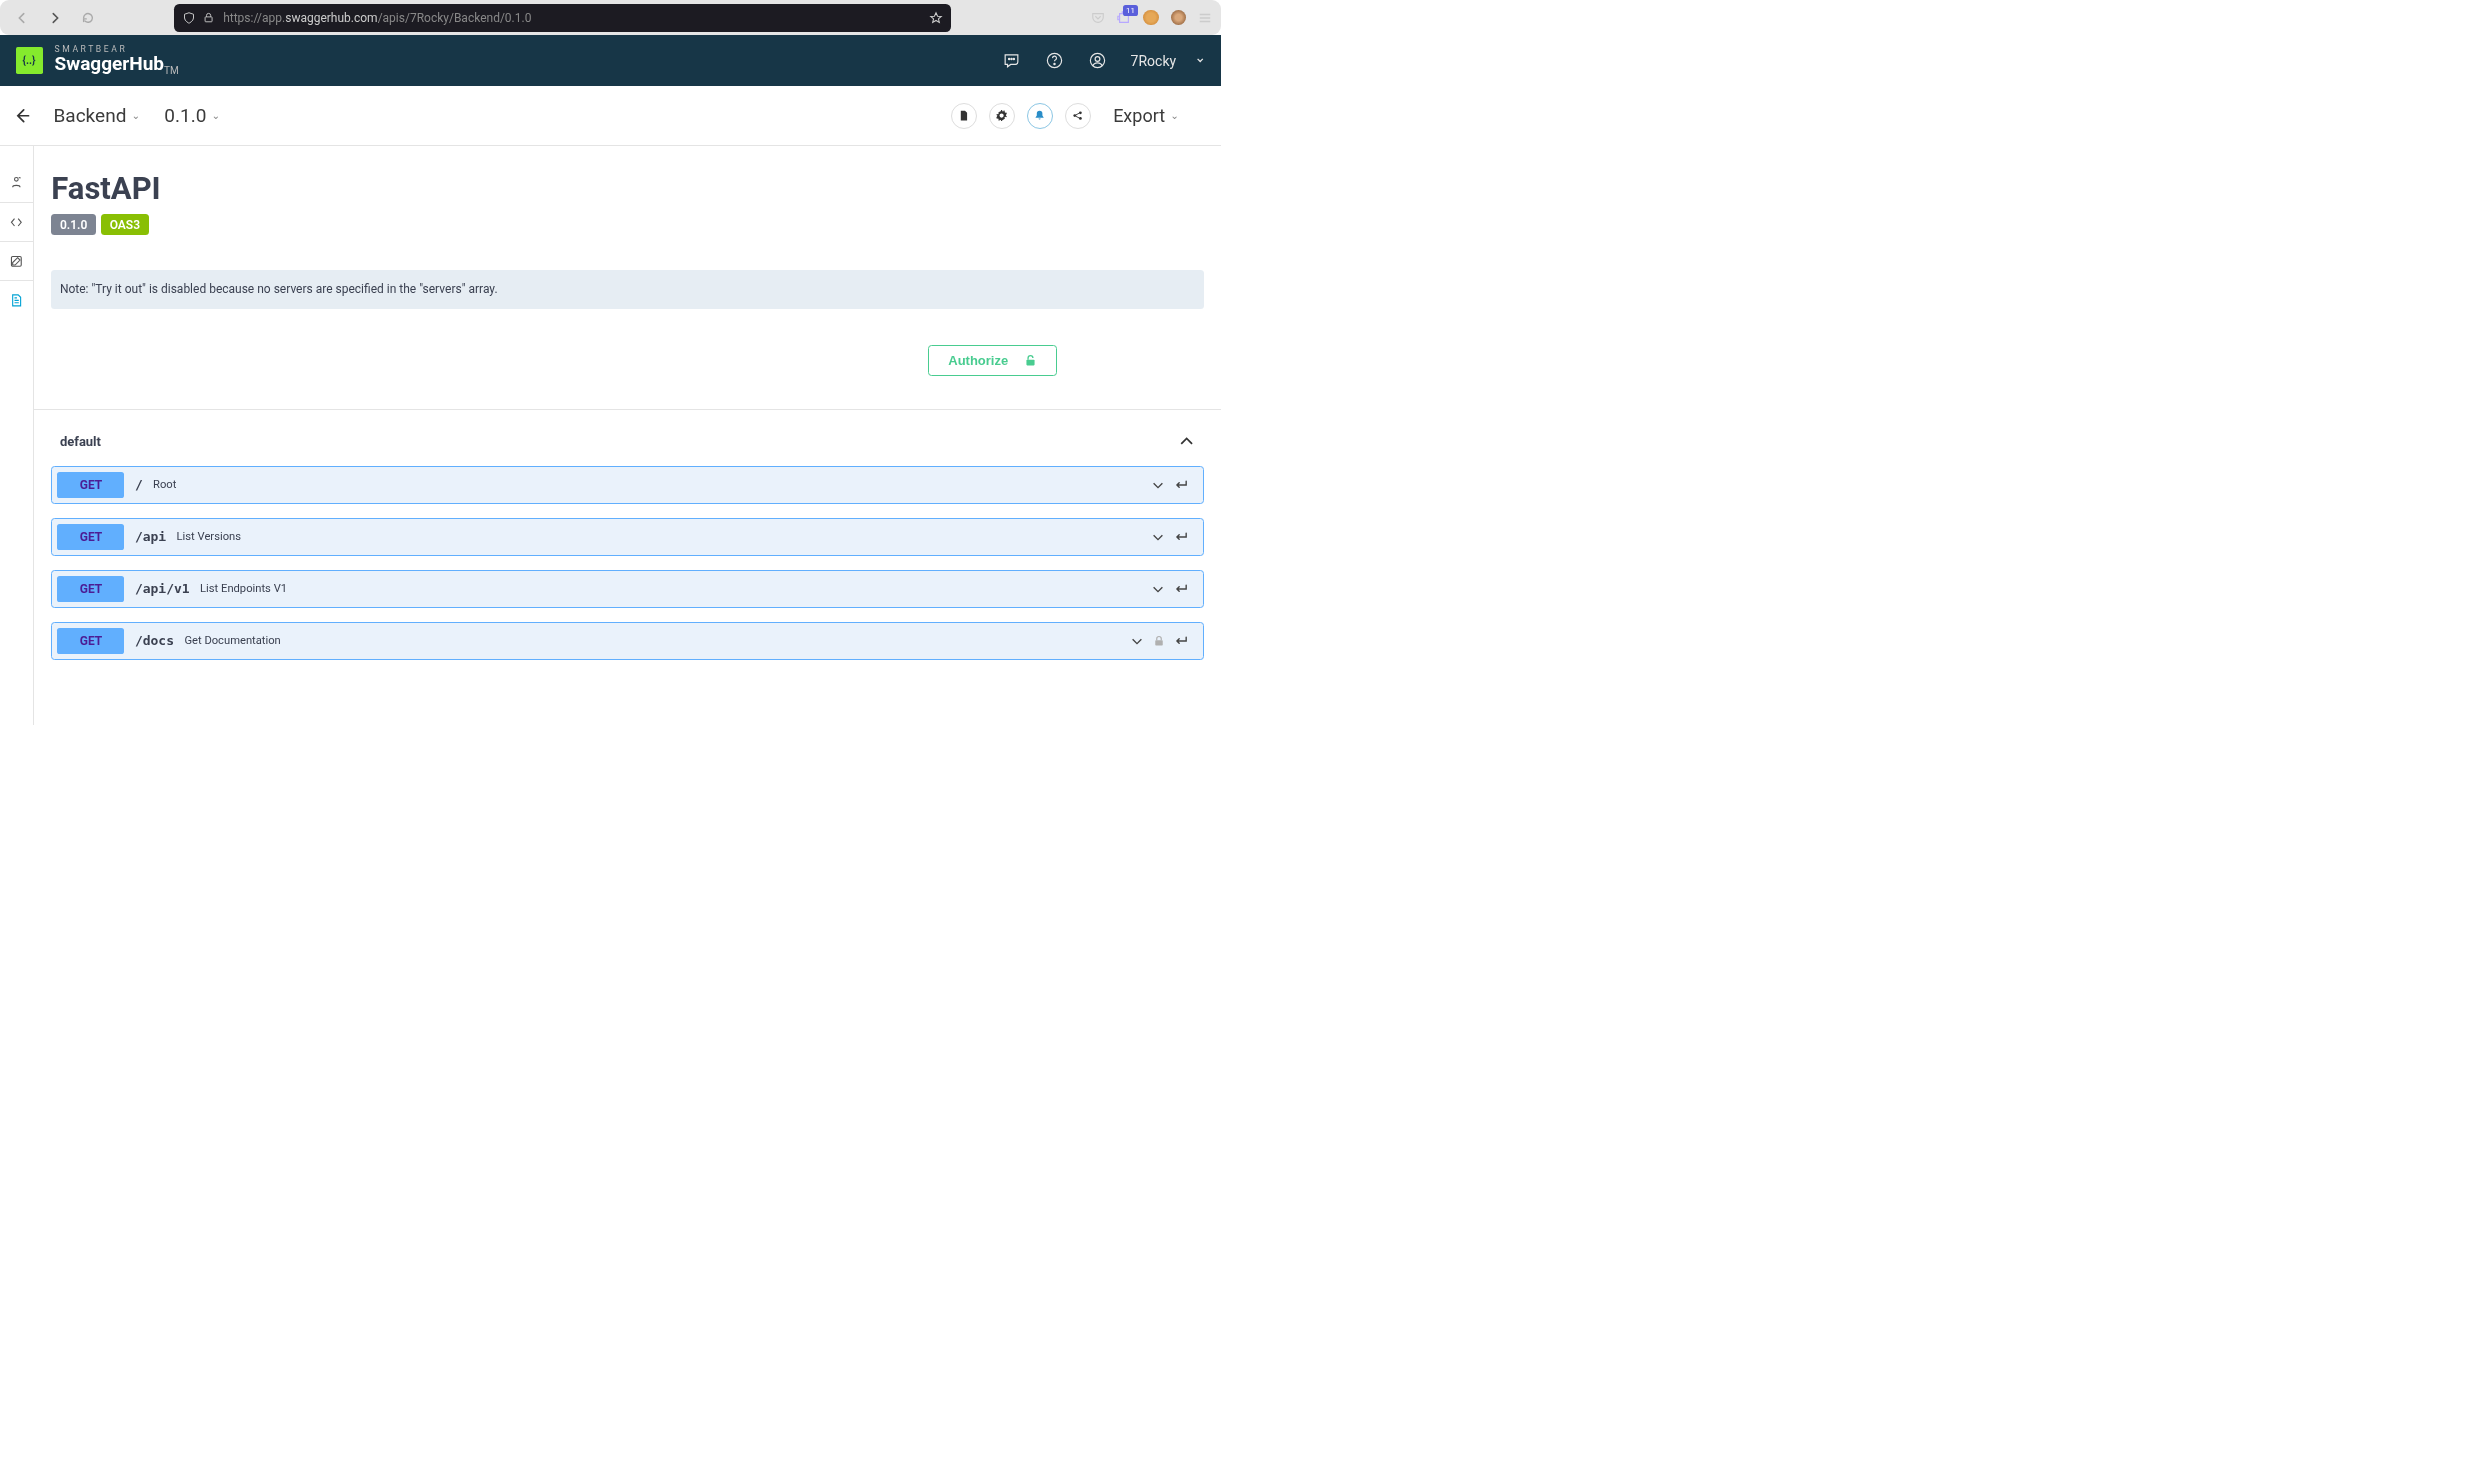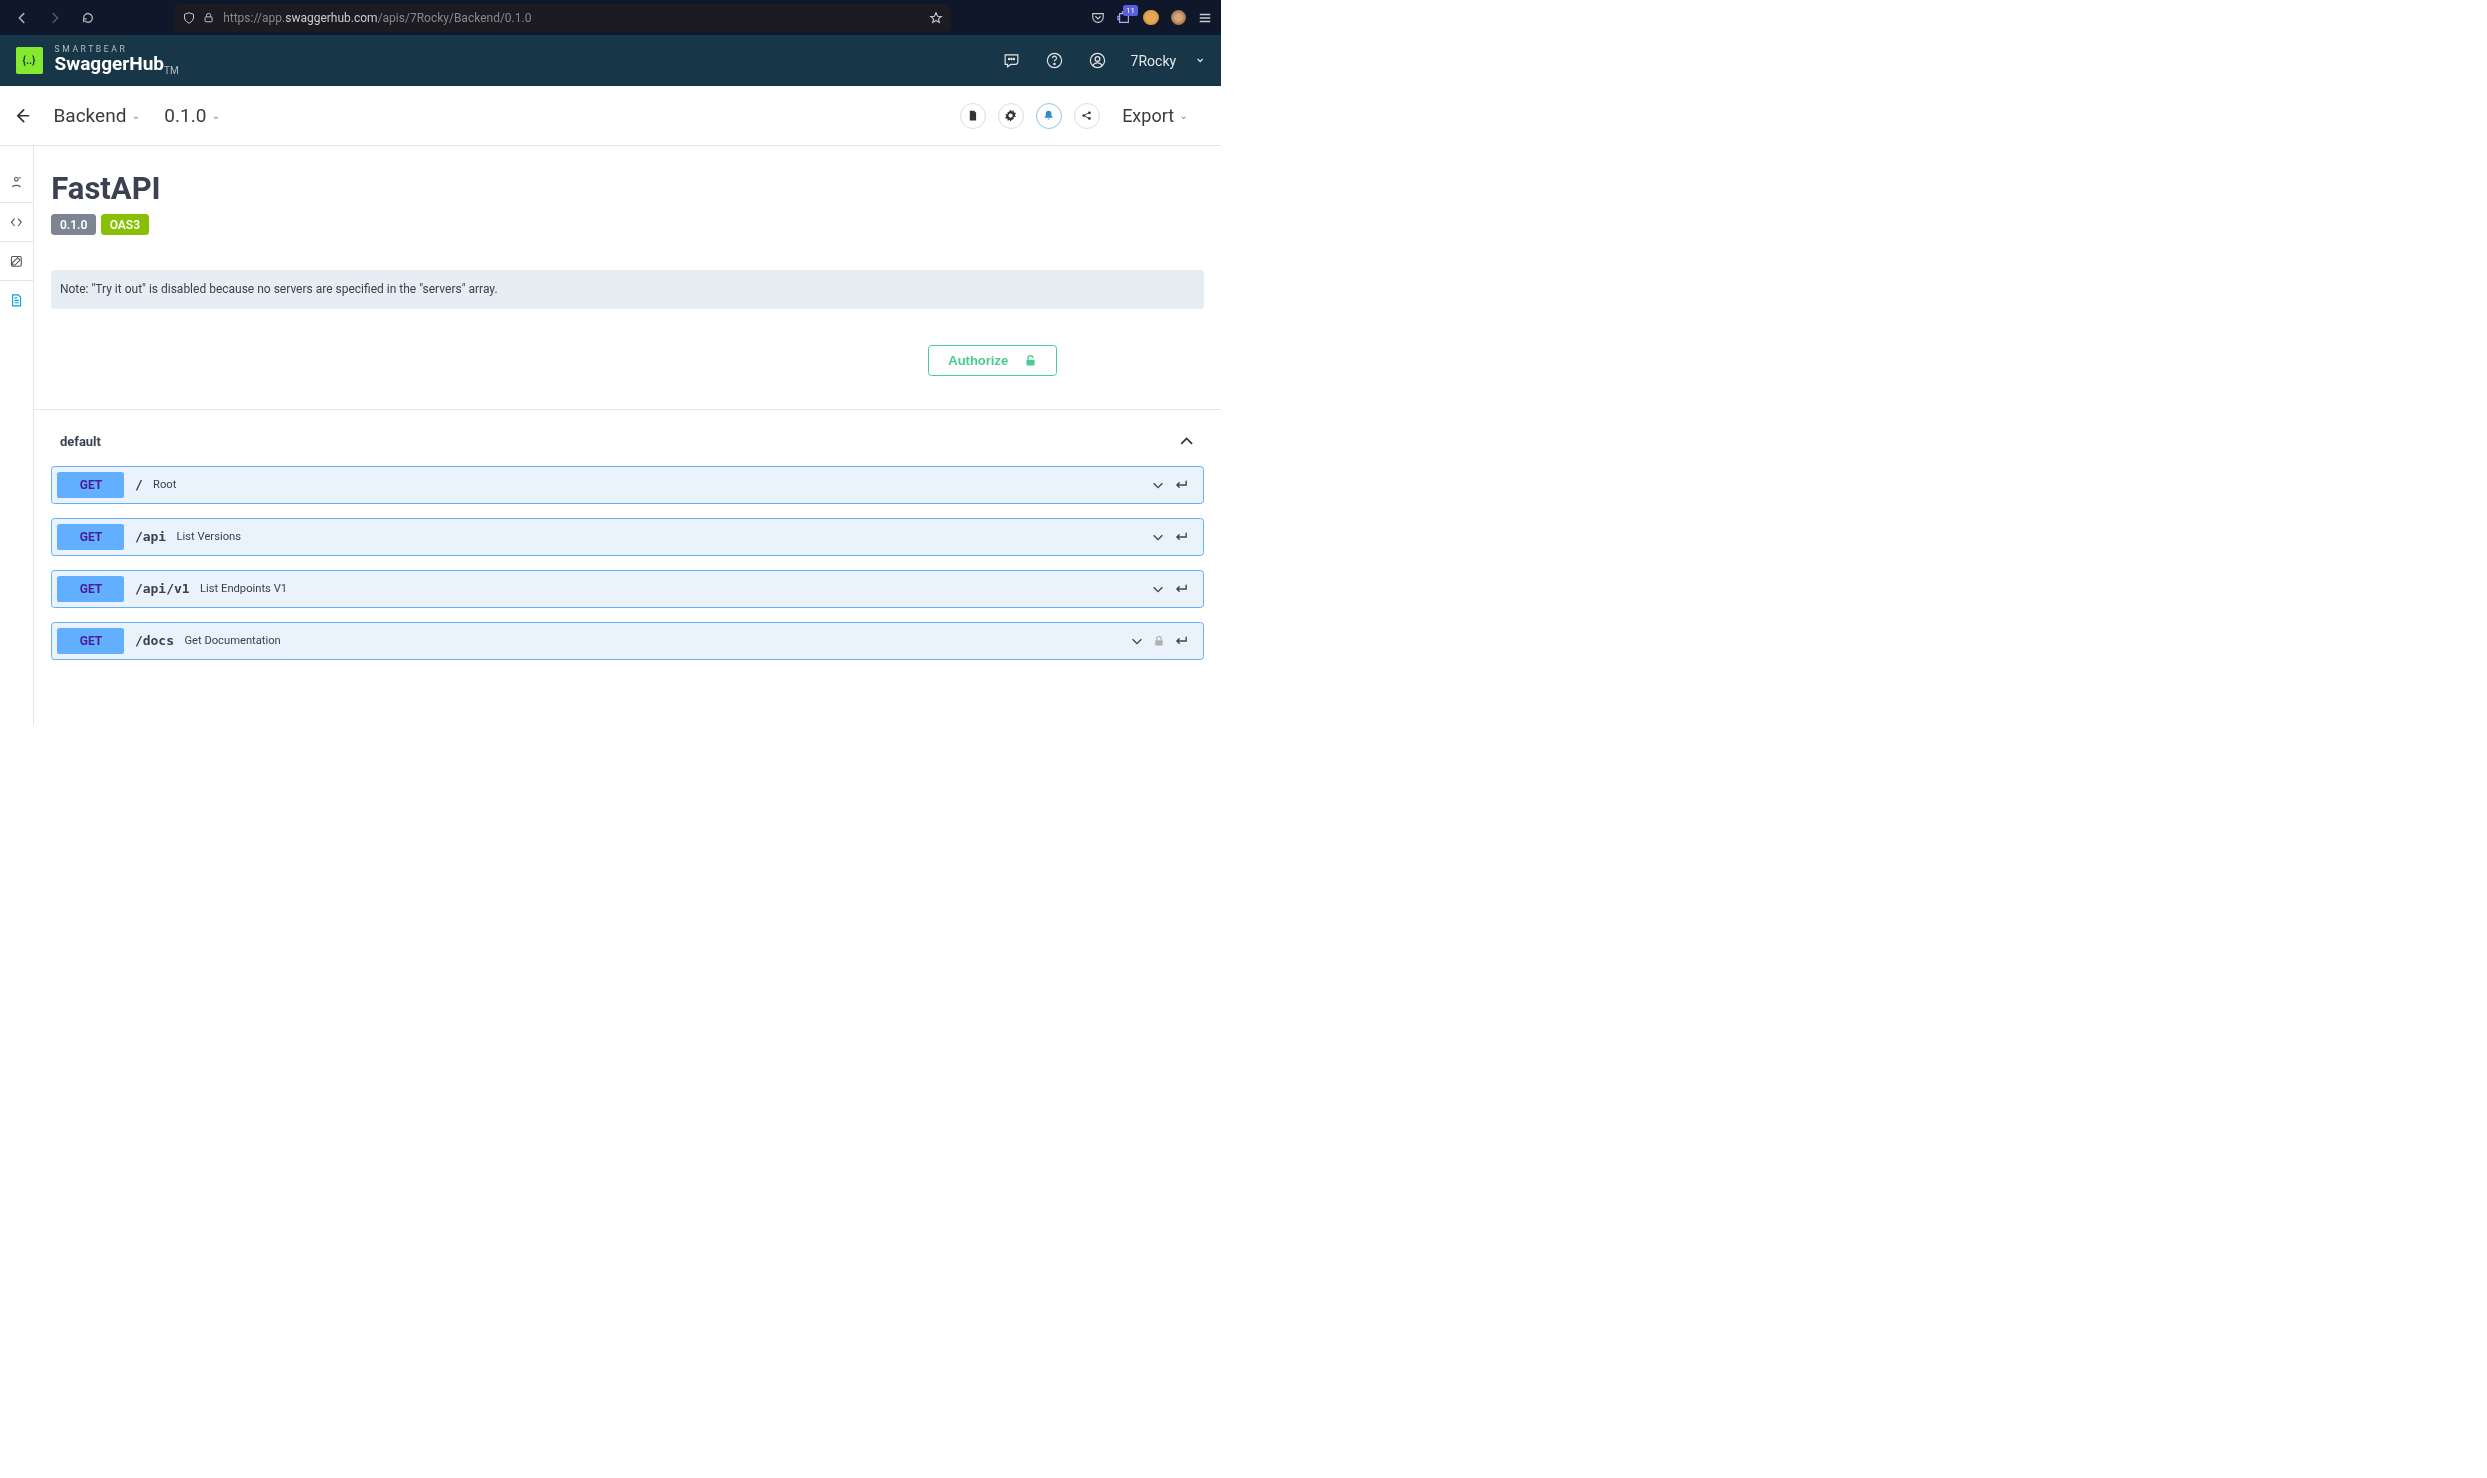--- a/index.html
+++ b/index.html
@@ -7,25 +7,26 @@
   font-family: -apple-system, BlinkMacSystemFont, "Segoe UI", Roboto, Helvetica, Arial, sans-serif;
   background: #ffffff;
   width: 1221px;
   height: 725px;
   overflow: hidden;
 }
 
 
 .browser-chrome {
   height: 35px;
-  background: #0f172a;
+  background: #e5e5e5;
   display: flex;
   align-items: center;
   padding: 0 8.6px;
   gap: 7px;
+  border-radius: 9px;
 }
 .nav-btn {
   width: 26px;
   height: 26px;
   display: flex;
   align-items: center;
   justify-content: center;
   color: #aaa;
   border-radius: 3.5px;
 }
@@ -106,21 +107,21 @@
   width: 26px; height: 26px;
   border: 0.9px solid #ddd;
   border-radius: 50%;
   display: flex;
   align-items: center;
   justify-content: center;
   color: #555;
   font-size: 12px;
 }
 .circ-btn.active { border-color: #8bc6e4; color: #2a8dc8; }
-.export { font-size: 18px; color: #3b3b3b; display: flex; align-items: center; gap: 5.2px; margin-left: 10.4px; margin-right: 19px;}
+.export { font-size: 18px; color: #3b3b3b; display: flex; align-items: center; gap: 5.2px; margin-left: 10.4px; margin-right: 28px;}
 
 
 .layout { display: flex; height: calc(725px - 35px - 51px - 60px); }
 .side-rail {
   width: 34px;
   border-right: 0.9px solid #e4e4e4;
   display: flex;
   flex-direction: column;
   align-items: center;
   padding-top: 17.3px;

